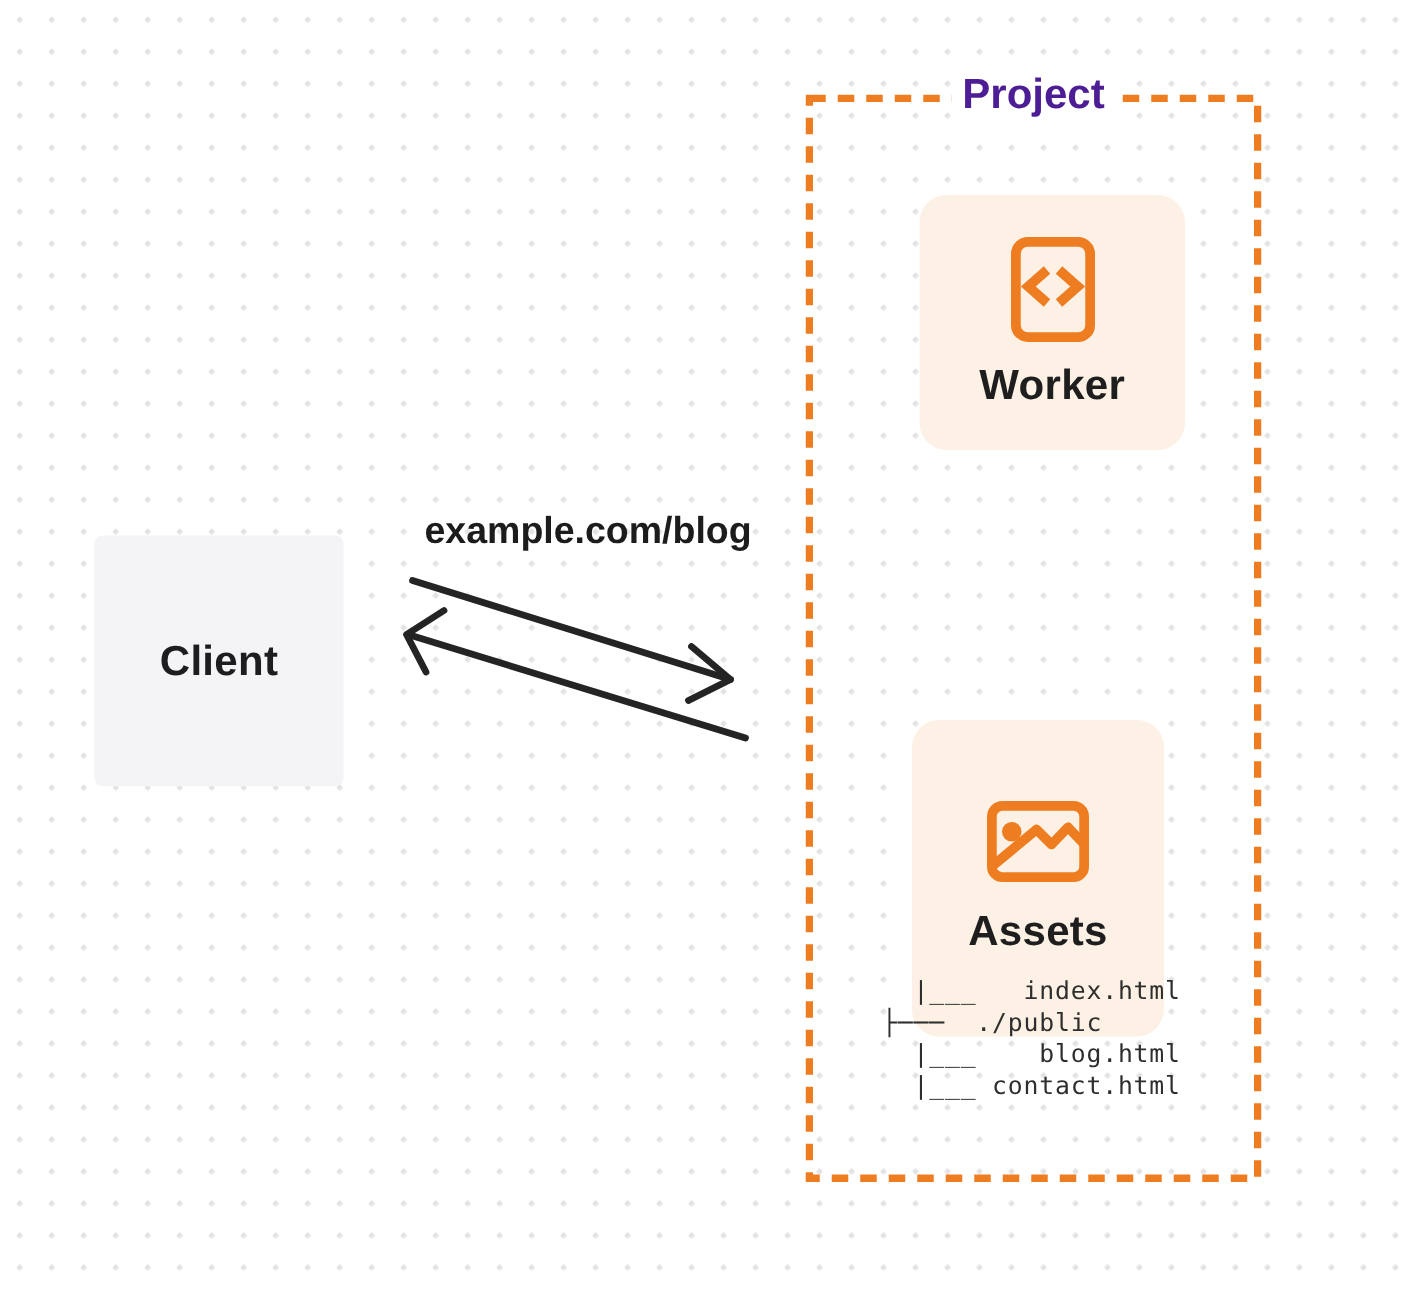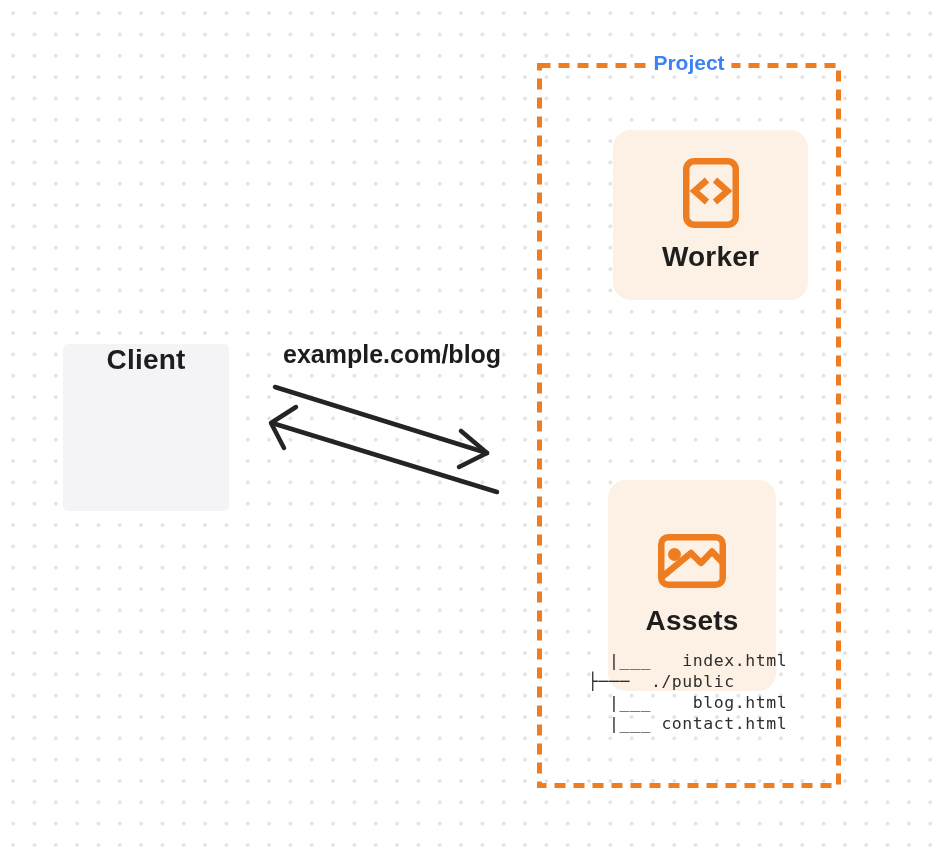--- a/index.html
+++ b/index.html
@@ -16,27 +16,27 @@
     background-color: #ffffff;
     background-image: radial-gradient(circle, #e3e3e6 1.7px, rgba(255,255,255,0) 1.9px);
     background-size: 21.33px 21.33px;
     background-position: 2.5px 2.5px;
   }
 
   
   .client-box {
     position: absolute;
     left: 63px;
-    top: 344px;
+    top: 357px;
     width: 166px;
     height: 167px;
     background: #f4f4f6;
     border-radius: 5px;
     display: flex;
-    align-items: flex-start;
+    align-items: center;
     justify-content: center;
   }
   .client-label {
     font-size: 28px;
     font-weight: bold;
     color: #1d1d1f;
     letter-spacing: 0.2px;
   }
 
   
@@ -75,41 +75,41 @@
     width: 100%;
     height: 100%;
   }
   .project-label {
     position: absolute;
     left: 50%;
     top: 0;
     transform: translate(-50%, -50%);
     background: #ffffff;
     padding: 0 7px;
-    font-size: 21px;
+    font-size: 28px;
     font-weight: bold;
-    color: #3b82f6;
+    color: #4c1d95;
     white-space: nowrap;
   }
 
   
   .card {
     position: absolute;
     background: #fcf1e4;
     border-radius: 18px;
     display: flex;
     flex-direction: column;
     align-items: center;
     justify-content: center;
     gap: 17px;
   }
   .worker-card {
     left: 613px;
     top: 130px;
-    width: 195px;
+    width: 177px;
     height: 170px;
     gap: 13px;
   }
   .assets-card {
     left: 608px;
     top: 480px;
     width: 168px;
     height: 211px;
   }
   .card-label {

